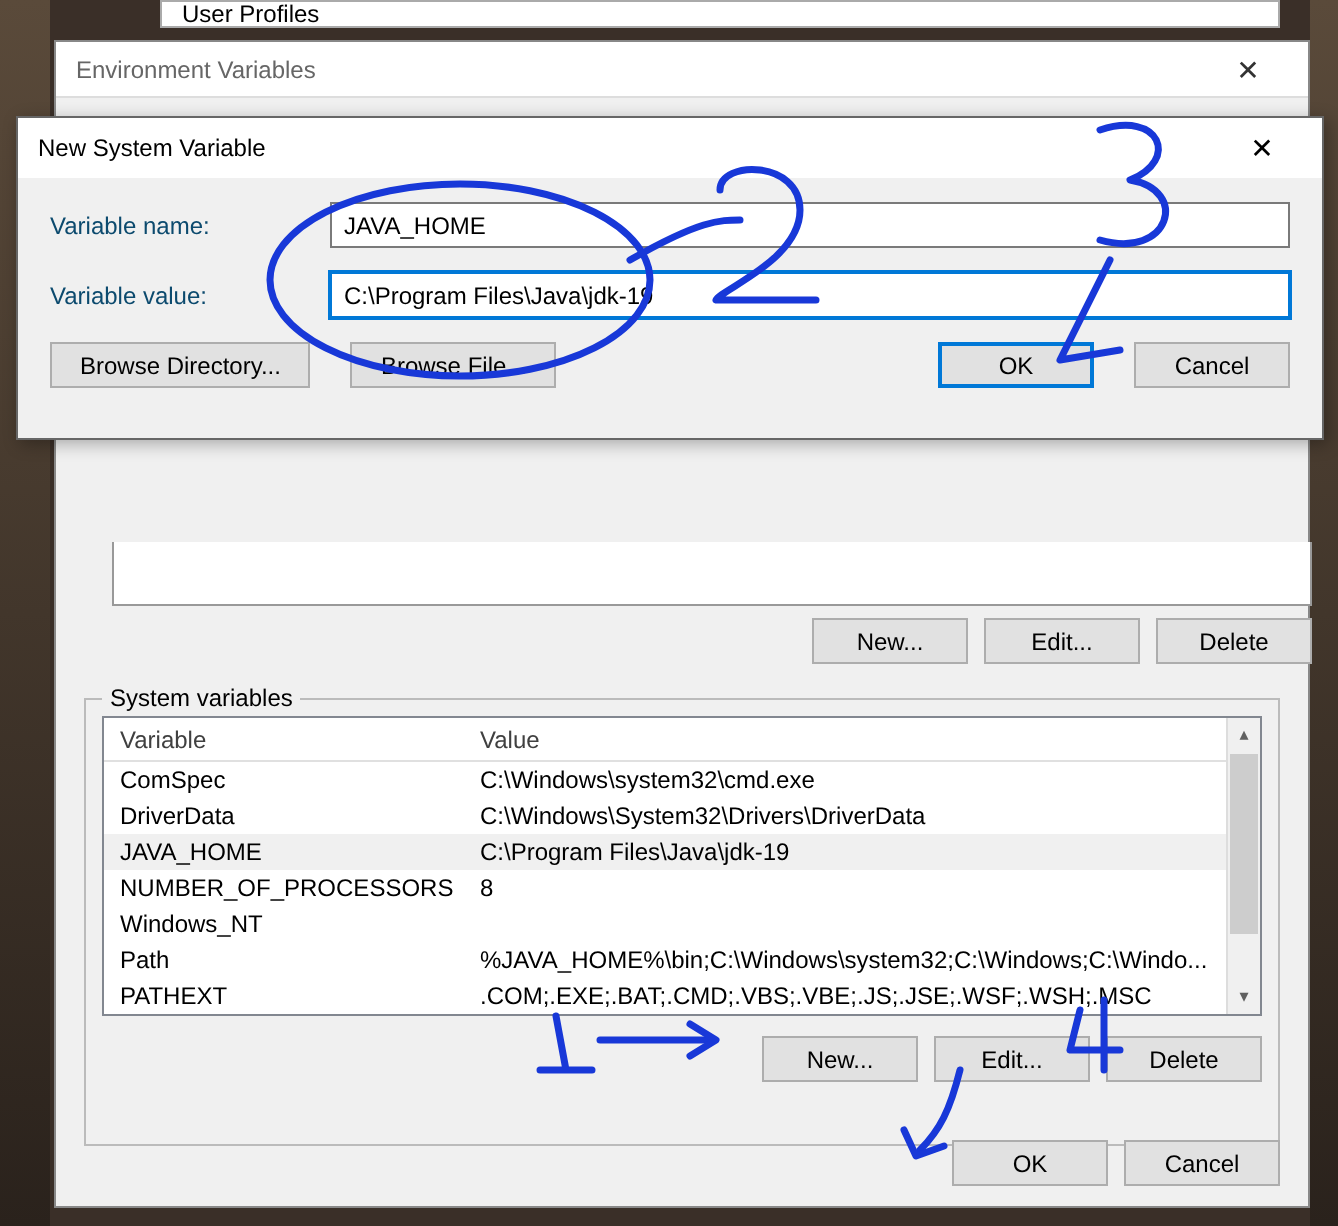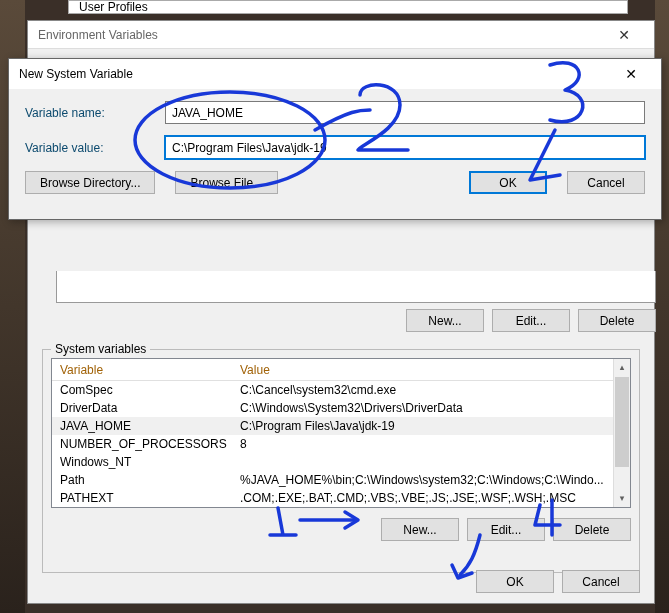--- a/index.html
+++ b/index.html
@@ -1,19 +1,19 @@
 <!DOCTYPE html>
 <html><head>
 <meta charset="utf-8">
 <style>
   * { box-sizing: border-box; font-family: "Segoe UI", Tahoma, sans-serif; font-size: 12px; }
   body { margin: 0; width: 669px; height: 613px; background: #3a2f28; position: relative; overflow: hidden; }
   .bg-strip { position:absolute; left:0; top:0; width:25px; height:613px; background:linear-gradient(#5a4a3a,#2a221c);}
   .bg-strip-r { position:absolute; right:0; top:0; width:14px; height:613px; background:linear-gradient(#5a4a3a,#2a221c);}
-  .partial-top { position:absolute; left:68px; top:0; width:560px; height:14px; background:#fff; border:1px solid #aaa; padding-left:10px; display:flex; align-items:center; color:#000;}
+  .partial-top { position:absolute; left:80px; top:0; width:560px; height:14px; background:#fff; border:1px solid #aaa; padding-left:10px; display:flex; align-items:center; color:#000;}
   .env-window { position:absolute; left:27px; top:20px; width:628px; height:584px; background:#f0f0f0; border:1px solid #888;}
   .env-titlebar { height:28px; background:#fff; border-bottom:1px solid #ddd; display:flex; align-items:center; padding:0 10px; color:#666;}
   .env-titlebar .title { flex:1;}
   .close-x { width:40px; text-align:center; color:#333; font-size:14px;}
   .env-body { padding:12px 14px; position:absolute; top:28px; left:0; right:0; bottom:0;}
   .groupbox { border:1px solid #bbb; position:relative; padding:8px; background:#f0f0f0;}
   .gb-label { position:absolute; top:-8px; left:8px; background:#f0f0f0; padding:0 4px; color:#000;}
   .btn { background:#e1e1e1; border:1px solid #adadad; height:23px; min-width:78px; padding:0 14px; display:inline-flex; align-items:center; justify-content:center; color:#000; cursor:default;}
   .btn.primary { border:2px solid #0078d7;}
   .btn-row { display:flex; gap:8px; justify-content:flex-end; margin-top:6px;}
@@ -23,21 +23,21 @@
   .nv-titlebar { height:30px; background:#fff; display:flex; align-items:center; padding:0 10px;}
   .nv-titlebar .title { flex:1; color:#000;}
   .nv-body { padding:12px 16px;}
   .field-row { display:flex; align-items:center; margin-bottom:12px;}
   .field-label { width:140px; color:#0c4a6e;}
   .field-input { flex:1;}
   .nv-btn-row { display:flex; gap:20px; align-items:center;}
   .nv-btn-row .spacer { flex:1;}
   .sys-list { background:#fff; border:1px solid #828790; height:150px; position:relative; overflow:hidden;}
   .sys-header { display:flex; border-bottom:1px solid #e0e0e0; background:#fff; height:22px; align-items:center;}
-  .sys-header div { padding:0 8px; color:#a16207;}
+  .sys-header div { padding:0 8px; color:#404040;}
   .col-var { width:180px;}
   .col-val { flex:1;}
   .sys-rows { }
   .sys-row { display:flex; height:18px; align-items:center;}
   .sys-row.selected { background:#f0f0f0;}
   .sys-row div { padding:0 8px; color:#000; white-space:nowrap; overflow:hidden;}
   .scrollbar { position:absolute; right:0; top:0; bottom:0; width:17px; background:#f0f0f0; border-left:1px solid #ddd;}
   .scroll-thumb { position:absolute; top:18px; left:1px; right:1px; height:90px; background:#cdcdcd;}
   .scroll-arrow { position:absolute; left:0; right:0; height:17px; text-align:center; color:#606060; font-size:9px; line-height:17px;}
   .ink { position:absolute; z-index:20; pointer-events:none;}
@@ -78,21 +78,21 @@
     <div class="groupbox" style="position:absolute; left:14px; right:14px; top:300px; height:224px;">
       <span class="gb-label">System variables</span>
       <div class="sys-list">
         <div class="sys-header">
           <div class="col-var">Variable</div>
           <div class="col-val">Value</div>
         </div>
         <div class="sys-rows" id="sys-rows">
             <div class="sys-row">
               <div class="col-var">ComSpec</div>
-              <div class="col-val">C:\Cancel\system32\cmd.exe</div>
+              <div class="col-val">C:\Windows\system32\cmd.exe</div>
             </div>
             <div class="sys-row">
               <div class="col-var">DriverData</div>
               <div class="col-val">C:\Windows\System32\Drivers\DriverData</div>
             </div>
             <div class="sys-row selected">
               <div class="col-var">JAVA_HOME</div>
               <div class="col-val">C:\Program Files\Java\jdk-19</div>
             </div>
             <div class="sys-row">

